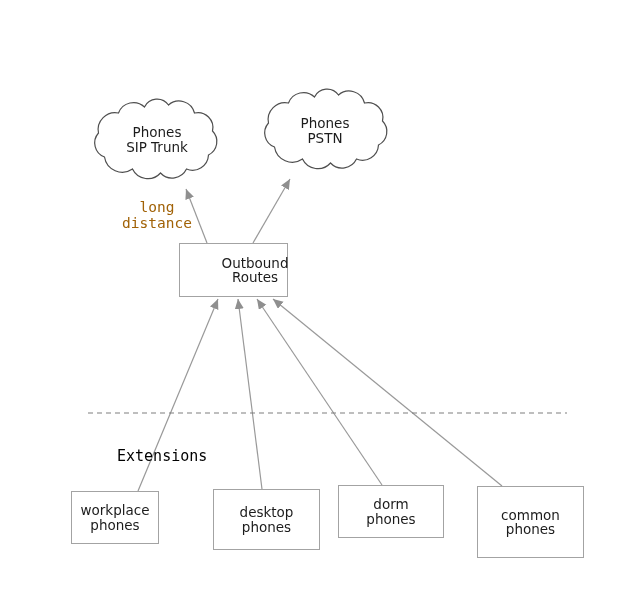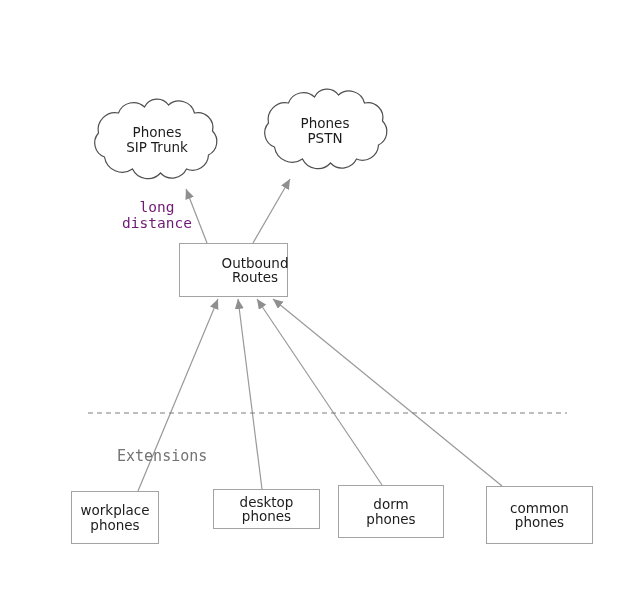--- a/index.html
+++ b/index.html
@@ -23,27 +23,27 @@
     text-align:center;white-space:pre-line;
   }
   .cloud-label{
     position:absolute;
     font-size:13.5px;line-height:14.5px;color:#1c1c1c;
     text-align:center;white-space:pre-line;
   }
   .mono-label{
     position:absolute;
     font-family:"DejaVu Sans Mono",monospace;
-    font-size:14.5px;line-height:15.5px;color:#701a75;
+    font-size:14.5px;line-height:15.5px;color:#a16207;
     text-align:center;white-space:pre-line;
   }
   .section-label{
     position:absolute;
     font-family:"DejaVu Sans Mono",monospace;
-    font-size:15px;color:#737373;
+    font-size:15px;color:#000000;
     white-space:pre;
   }
 </style>
 </head>
 <body>
 
 <div id="canvas">
 
   <svg id="diagram-svg" width="624" height="596" viewBox="0 0 624 596">
     <defs>
@@ -101,26 +101,26 @@
     <div class="node-label">Outbound
 Routes</div>
   </div>
 
   <div class="section-label" style="left:117px;top:447px;">Extensions</div>
 
   <div class="node" style="left:71px;top:491px;width:88px;height:53px;">
     <div class="node-label">workplace
 phones</div>
   </div>
-  <div class="node" style="left:213px;top:489px;width:107px;height:40px;align-items:center;">
+  <div class="node" style="left:213px;top:489px;width:107px;height:61px;align-items:center;">
     <div class="node-label">desktop
 phones</div>
   </div>
   <div class="node" style="left:338px;top:485px;width:106px;height:53px;">
     <div class="node-label">dorm
 phones</div>
   </div>
-  <div class="node" style="left:477px;top:486px;width:107px;height:58px;margin-left:9px;">
+  <div class="node" style="left:477px;top:486px;width:107px;height:72px;">
     <div class="node-label">common
 phones</div>
   </div>
 
 </div>
 
 </body></html>

